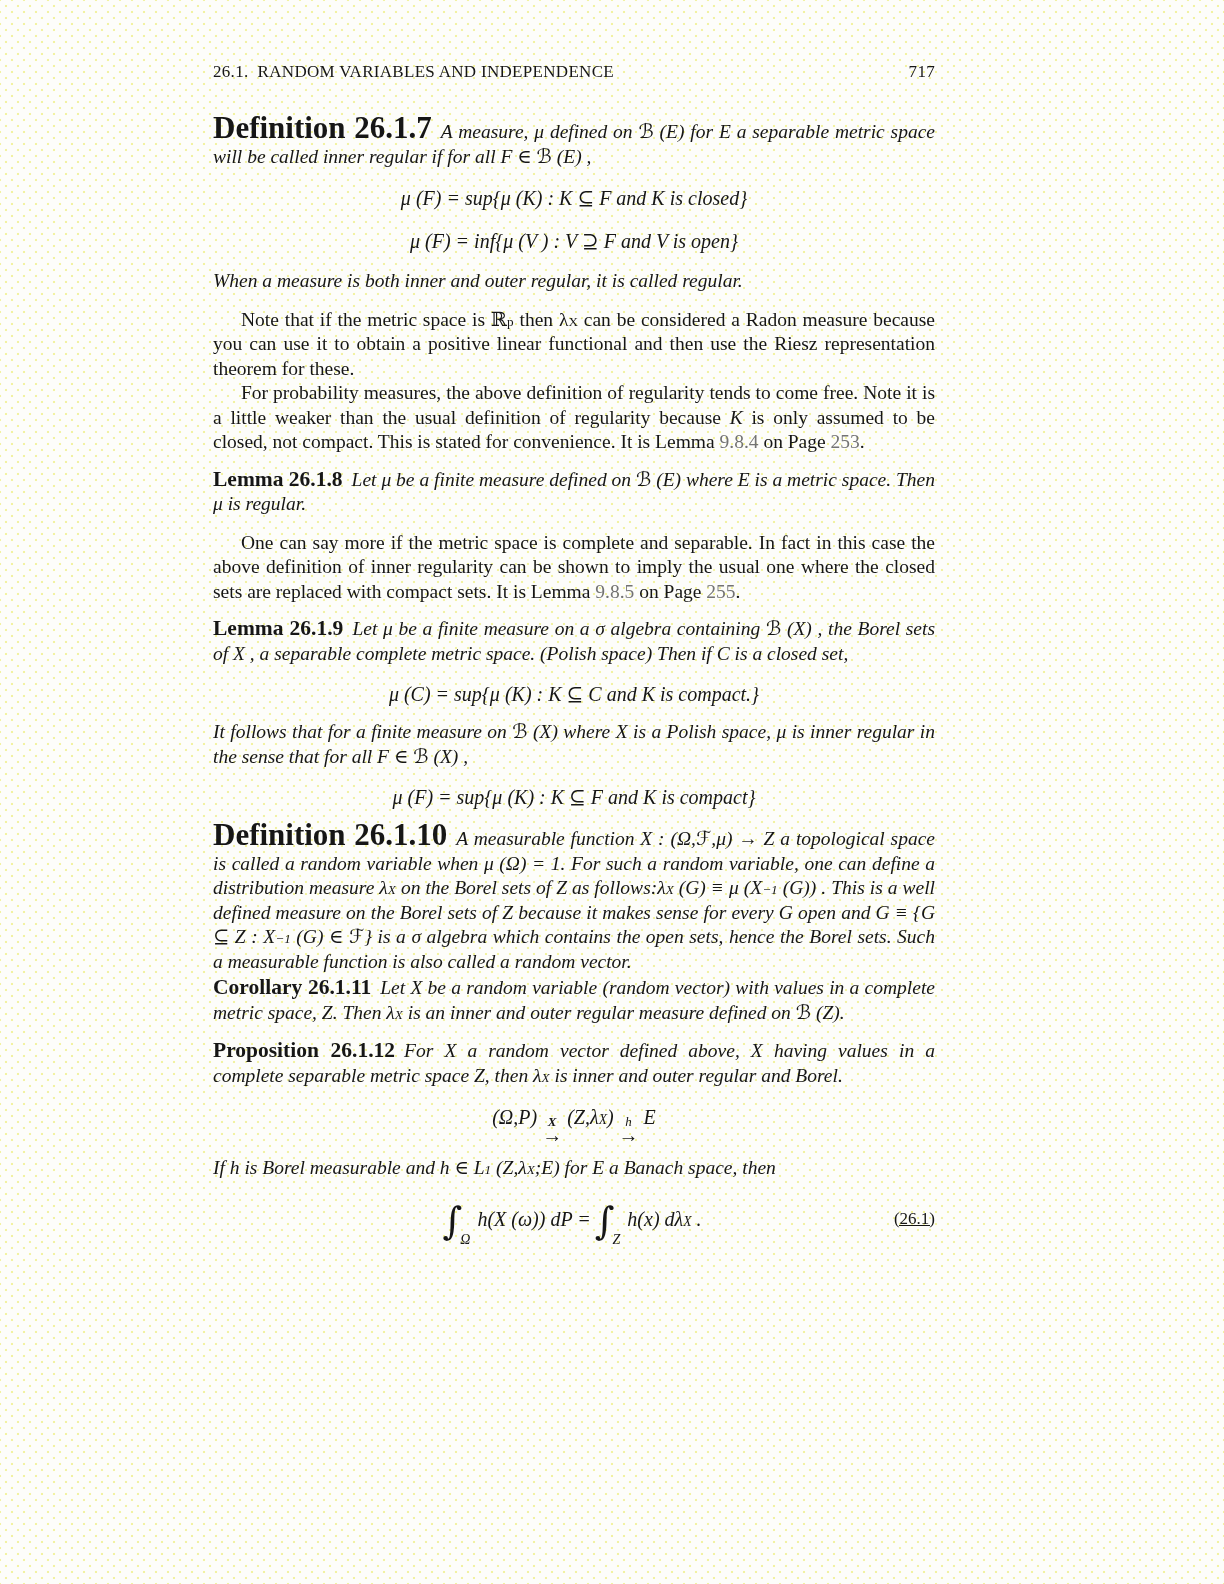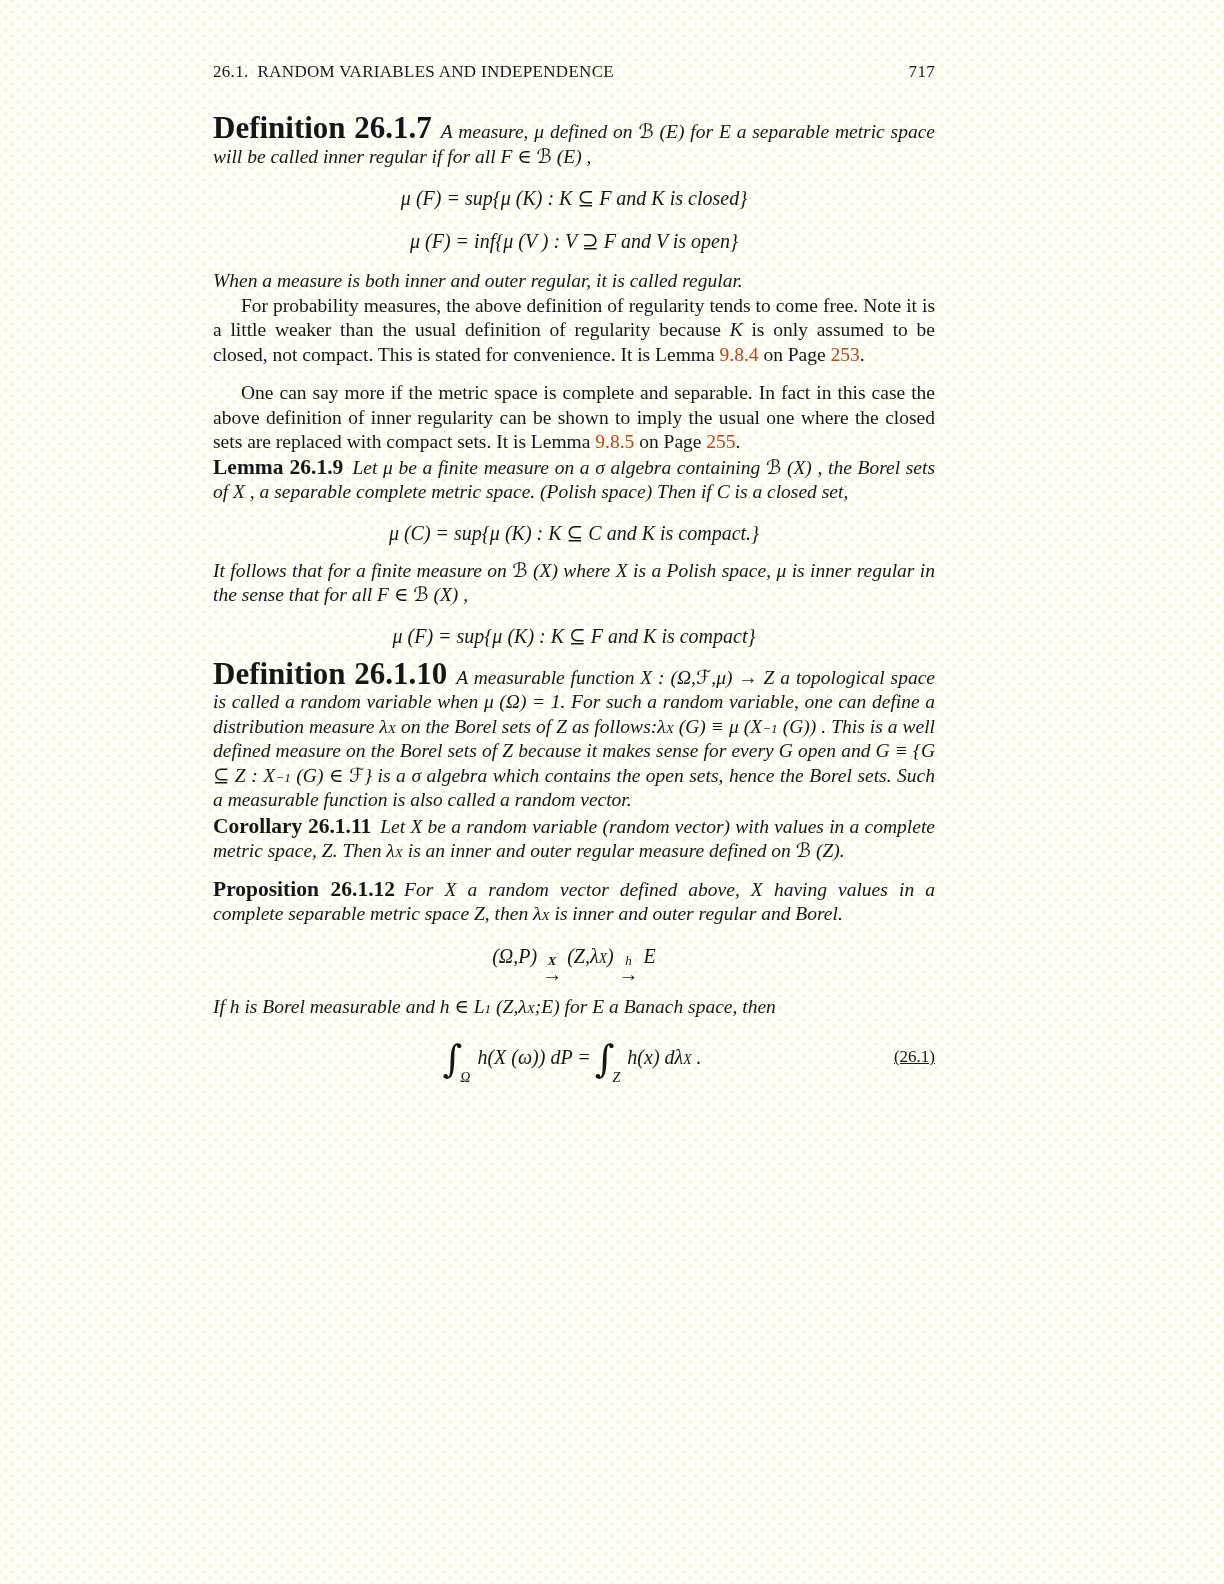--- a/index.html
+++ b/index.html
@@ -39,21 +39,21 @@
   .thmtext { font-style: italic; }
   .runin {
     font-style: normal;
     font-weight: bold;
     font-size: 21.5px;
     margin-right: 9px;
   }
   .runin.big { font-size: 31px; }
   .para { font-style: normal; }
   .indent { text-indent: 28px; }
-  .ref { color: #c2410c; text-decoration: none; cursor: pointer; }
+  .ref { color: #737373; text-decoration: none; cursor: pointer; }
   .eq {
     text-align: center;
     font-style: italic;
     font-size: 20px;
     line-height: 26px;
     margin: 4px;
   }
   sub, sup { font-style: inherit; line-height: 0; }
   sub { font-size: 68%; vertical-align: -18%; }
   sup { font-size: 68%; vertical-align: 38%; }
@@ -107,27 +107,29 @@
 
   <p class="blk" style="margin-top:34px"><b class="runin big">Definition 26.1.7</b><span class="thmtext">A measure, μ defined on ℬ (E) for E a separable metric space will be called inner regular if for all F ∈ ℬ (E) ,</span></p>
 
   <div class="eq" style="margin-top:16px"><span>μ (F) = sup{μ (K) : K ⊆ F and K is closed}</span></div>
 
 
   <div class="eq" style="margin-top:17px"><span>μ (F) = inf{μ (V ) : V ⊇ F and V is open}</span></div>
 
   <p class="blk thmtext" style="margin-top:15px">When a measure is both inner and outer regular, it is called regular.</p>
 
+  <p class="blk para indent" style="margin-top:14px">Note that if the metric space is ℝ<sup>p</sup> then λ<sub>X</sub> can be considered a Radon measure because you can use it to obtain a positive linear functional and then use the Riesz representation theorem for these.</p>
 
   <p class="blk para indent"><span>For probability measures, the above definition of regularity tends to come free. Note it is a little weaker than the usual definition of regularity because <i>K</i> is only assumed to be closed, not compact. This is stated for convenience. It is Lemma </span><a class="ref">9.8.4</a><span> on Page </span><a class="ref">253</a><span>.</span></p>
 
+  <p class="blk" style="margin-top:12px"><b class="runin">Lemma 26.1.8</b><span class="thmtext">Let μ be a finite measure defined on ℬ (E) where E is a metric space. Then μ is regular.</span></p>
 
   <p class="blk para indent" style="margin-top:14px"><span>One can say more if the metric space is complete and separable. In fact in this case the above definition of inner regularity can be shown to imply the usual one where the closed sets are replaced with compact sets. It is Lemma </span><a class="ref">9.8.5</a><span> on Page </span><a class="ref">255</a><span>.</span></p>
 
-  <p class="blk" style=""><b class="runin">Lemma 26.1.9</b><span class="thmtext">Let μ be a finite measure on a σ algebra containing ℬ (X) , the Borel sets of X , a separable complete metric space. (Polish space) Then if C is a closed set,</span></p>
+  <p class="blk" style="margin-top:12px"><b class="runin">Lemma 26.1.9</b><span class="thmtext">Let μ be a finite measure on a σ algebra containing ℬ (X) , the Borel sets of X , a separable complete metric space. (Polish space) Then if C is a closed set,</span></p>
 
   <div class="eq" style="margin-top:15px"><span>μ (C) = sup{μ (K) : K ⊆ C and K is compact.}</span></div>
 
   <p class="blk thmtext" style="margin-top:13px">It follows that for a finite measure on ℬ (X) where X is a Polish space, μ is inner regular in the sense that for all F ∈ ℬ (X) ,</p>
 
   <div class="eq" style="margin-top:15px"><span>μ (F) = sup{μ (K) : K ⊆ F and K is compact}</span></div>
 
   <p class="blk" style="margin-top:13px"><b class="runin big">Definition 26.1.10</b><span class="thmtext">A measurable function X : (Ω,ℱ,μ) → Z a topological space is called a random variable when μ (Ω) = 1. For such a random variable, one can define a distribution measure λ<sub>X</sub> on the Borel sets of Z as follows:λ<sub>X</sub> (G) ≡ μ (X<sup>−1</sup> (G)) . This is a well defined measure on the Borel sets of Z because it makes sense for every G open and G ≡ {G ⊆ Z : X<sup>−1</sup> (G) ∈ ℱ} is a σ algebra which contains the open sets, hence the Borel sets. Such a measurable function is also called a random vector.</span></p>
 
   <p class="blk" style="margin-top:1px"><b class="runin">Corollary 26.1.11</b><span class="thmtext">Let X be a random variable (random vector) with values in a complete metric space, Z. Then λ<sub>X</sub> is an inner and outer regular measure defined on ℬ (Z).</span></p>

